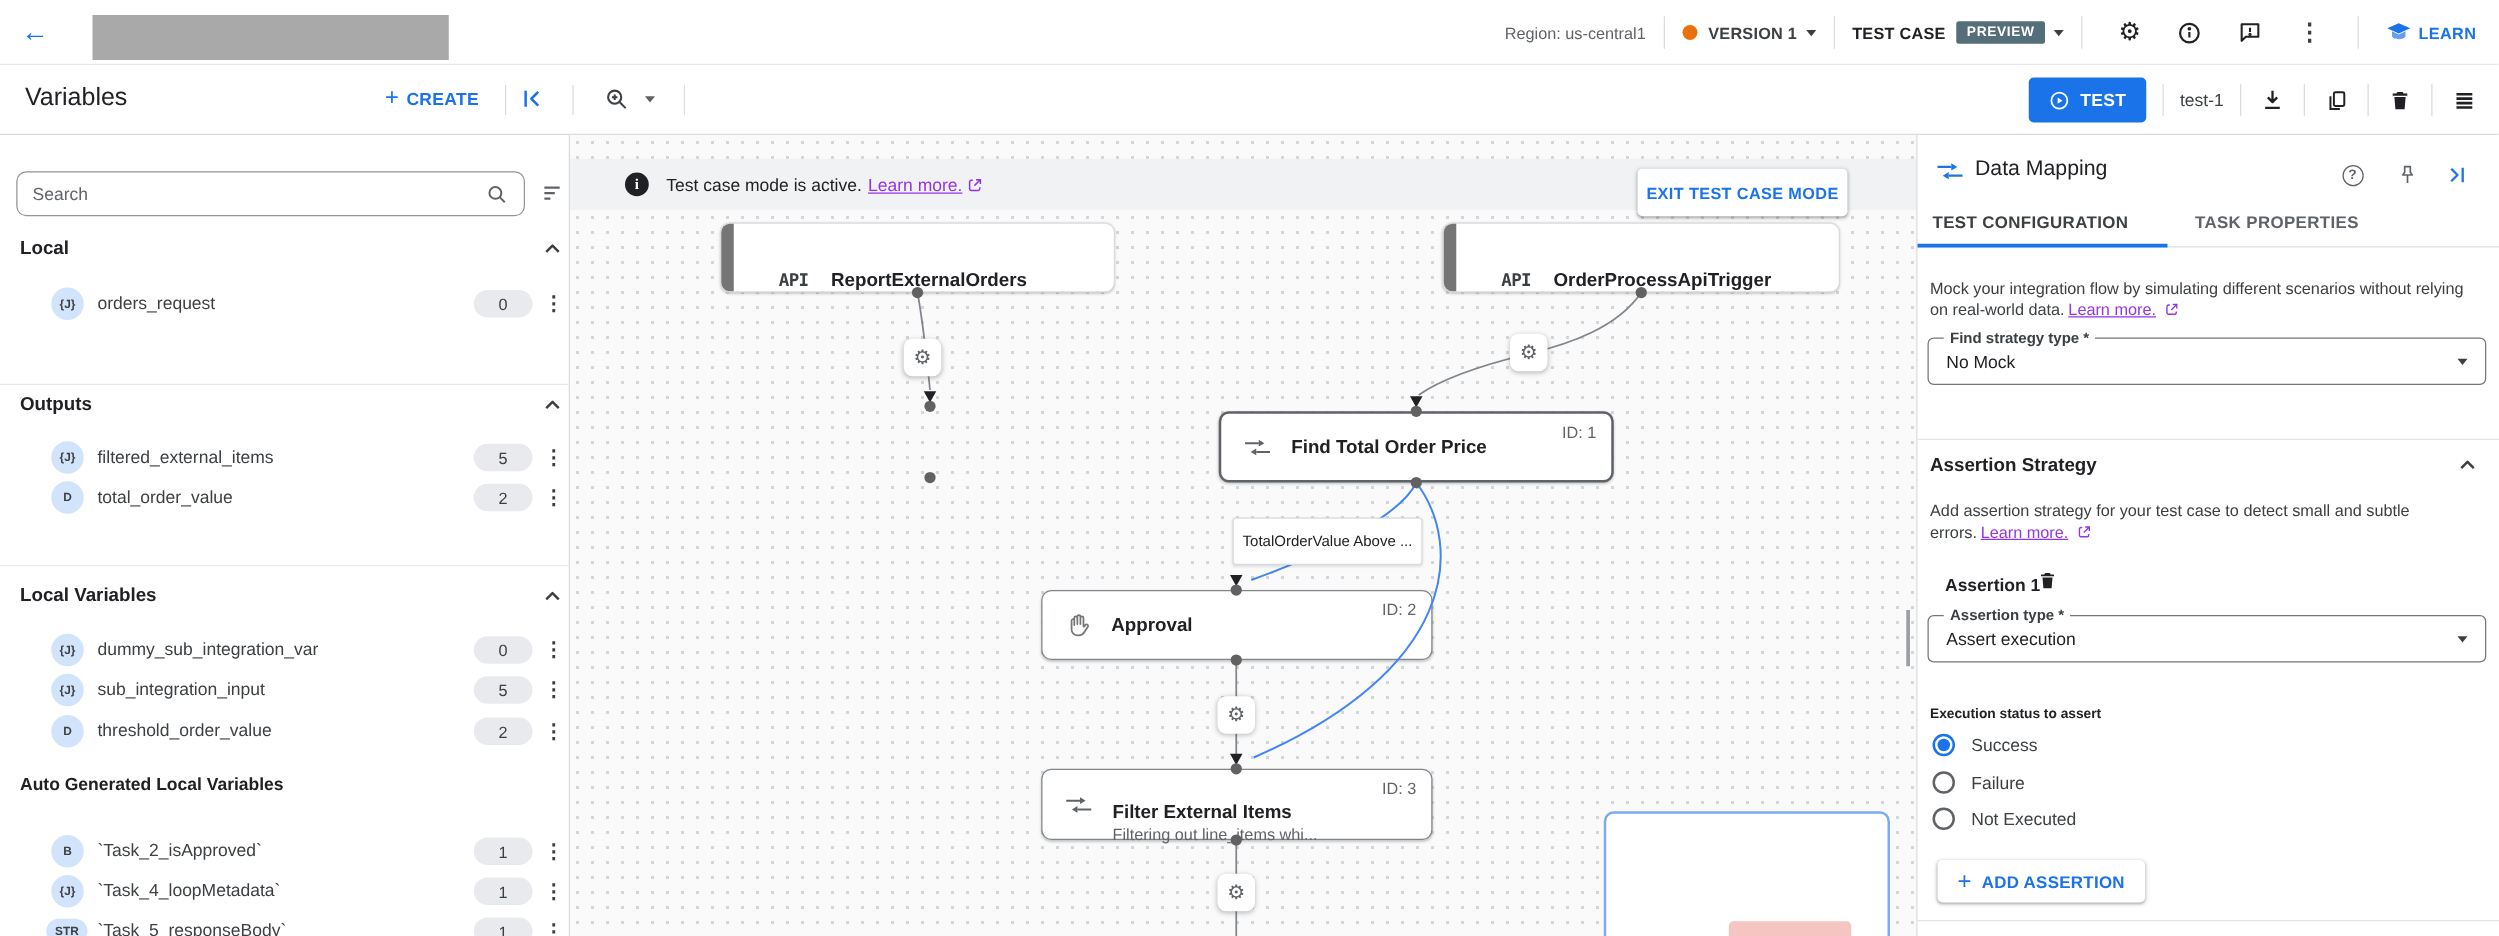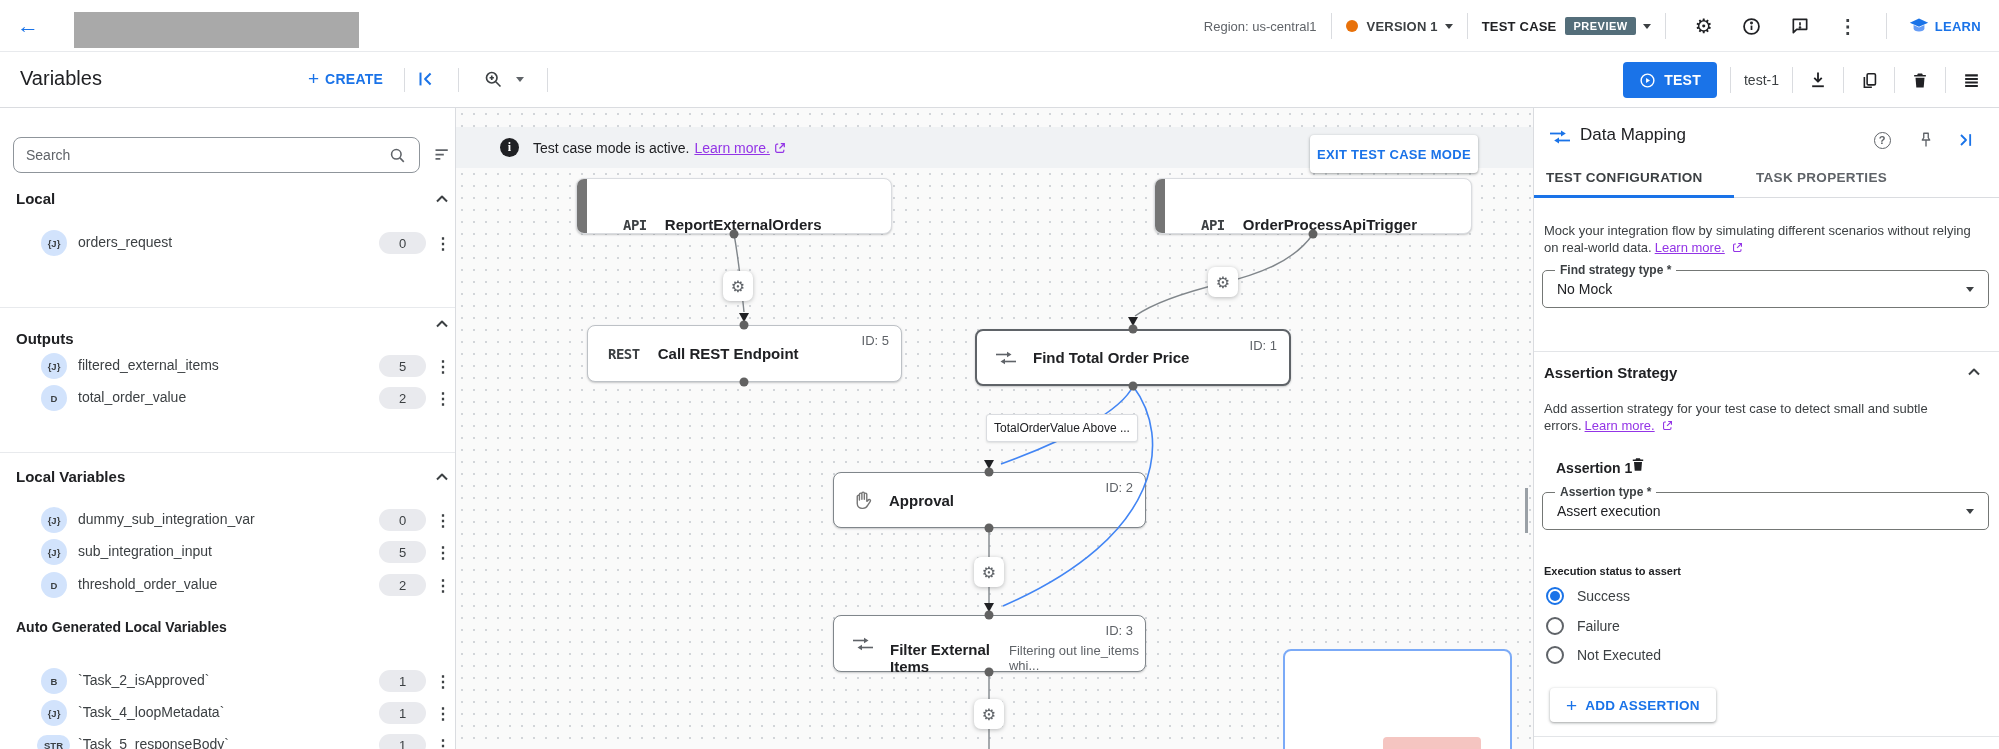--- a/index.html
+++ b/index.html
@@ -99,21 +99,21 @@
 .node.sel { border:2px solid #5f6368; }
 .node-badge { font-family:"DejaVu Sans Mono", monospace; font-weight:700; font-size:14px;
   color:#3c4043; letter-spacing:-0.5px; margin:0 18px 0 16px; }
 .node-title { font-size:15px; font-weight:700; color:#202124; }
 .node-sub { font-size:13px; color:#5f6368; margin-top:2px; }
 .node-id { position:absolute; top:7px; right:12px; font-size:13px; color:#5f6368; }
 .node-icn { margin:0 16px 0 18px; }
 .gear-badge { position:absolute; width:30px; height:30px; background:#fff; border-radius:7px;
   box-shadow:0 1px 4px rgba(60,64,67,.35); display:flex; align-items:center; justify-content:center;
   font-size:16px; color:#5f6368; z-index:4; cursor:pointer; }
-.edge-label { position:absolute; left:530px; top:306px; width:152px; height:28px; background:#fff;
+.edge-label { position:absolute; left:530px; top:306px; width:152px; height:38px; background:#fff;
   border:1px solid #dadce0; border-radius:3px; box-shadow:0 1px 2px rgba(60,64,67,.15);
   font-size:12px; color:#202124; display:flex; align-items:center; justify-content:center;
   white-space:nowrap; z-index:4; }
 .sub-frame { position:absolute; left:827px; top:541px; width:229px; height:120px; background:#fff;
   border:2px solid #7baaf7; border-radius:8px; z-index:1; }
 .sub-frame .pink { position:absolute; left:98px; top:86px; width:98px; height:26px;
   background:#f5c5c1; border-radius:4px; }
 
 
 .panel { position:absolute; left:1533px; top:108px; width:466px; height:641px; background:#fff;
@@ -290,21 +290,21 @@
       </svg>
   </span>
   <div class="var-row" style="top:120px">
     <span class="type-chip">{J}</span>
     <span class="var-name">orders_request</span>
     <span class="count-badge">0</span>
     <span class="row-kebab">⋮</span>
   </div>
   <div class="sb-divider" style="top:199px"></div>
 
-  <div class="sec-head" style="top:222px">Outputs</div>
+  <div class="sec-head" style="top:207px">Outputs</div>
   <span class="sec-chev" style="top:207px">
     <svg width="18" height="18" viewBox="0 0 18 18" fill="none" stroke="#3c4043" stroke-width="2">
         <path d="M4 11.5l5-5 5 5" stroke-linejoin="round"></path>
       </svg>
   </span>
   <div class="var-row" style="top:243px">
     <span class="type-chip">{J}</span>
     <span class="var-name">filtered_external_items</span>
     <span class="count-badge">5</span>
     <span class="row-kebab">⋮</span>
@@ -409,25 +409,20 @@
     <span class="node-badge">API</span>
     <span class="node-title">ReportExternalOrders</span>
   </div>
 
   <div class="node trigger" style="left:698px; top:70px; width:318px; height:56px">
     <span class="lbar"></span>
     <span class="node-badge">API</span>
     <span class="node-title">OrderProcessApiTrigger</span>
   </div>
 
-  <div class="node" style="left:131px; top:217px; width:315px; height:57px; border-color:#bdc1c6">
-    <span class="node-badge" style="margin-left:20px">REST</span>
-    <span class="node-title">Call REST Endpoint</span>
-    <span class="node-id">ID: 5</span>
-  </div>
 
   <div class="node sel" style="left:519px; top:221px; width:316px; height:57px">
     <span class="node-icn">
       <svg width="22" height="14" viewBox="0 0 22 14">
           <g>
             <line x1="1" y1="3.5" x2="12" y2="3.5" stroke="#5f6368" stroke-width="1.6"></line>
             <path d="M12 0.8 L16.5 3.5 12 6.2 Z" fill="#5f6368"></path>
             <line x1="21" y1="10.5" x2="10" y2="10.5" stroke="#5f6368" stroke-width="1.6"></line>
             <path d="M10 7.8 L5.5 10.5 10 13.2 Z" fill="#5f6368"></path>
           </g>
@@ -451,21 +446,21 @@
     <span class="node-icn">
       <svg width="22" height="14" viewBox="0 0 22 14">
           <g>
             <line x1="1" y1="3.5" x2="12" y2="3.5" stroke="#5f6368" stroke-width="1.6"></line>
             <path d="M12 0.8 L16.5 3.5 12 6.2 Z" fill="#5f6368"></path>
             <line x1="21" y1="10.5" x2="10" y2="10.5" stroke="#5f6368" stroke-width="1.6"></line>
             <path d="M10 7.8 L5.5 10.5 10 13.2 Z" fill="#5f6368"></path>
           </g>
         </svg>
     </span>
-    <span style="display:flex; flex-direction:row;margin-top:28px;">
+    <span style="display:flex; flex-direction:column;margin-top:28px;">
       <span class="node-title">Filter External Items</span>
       <span class="node-sub">Filtering out line_items whi...</span>
     </span>
     <span class="node-id">ID: 3</span>
   </div>
 
   <div class="edge-label">TotalOrderValue Above ...</div>
 
   <div class="gear-badge" style="left:267px; top:163px">⚙</div>
   <div class="gear-badge" style="left:752px; top:159px">⚙</div>

